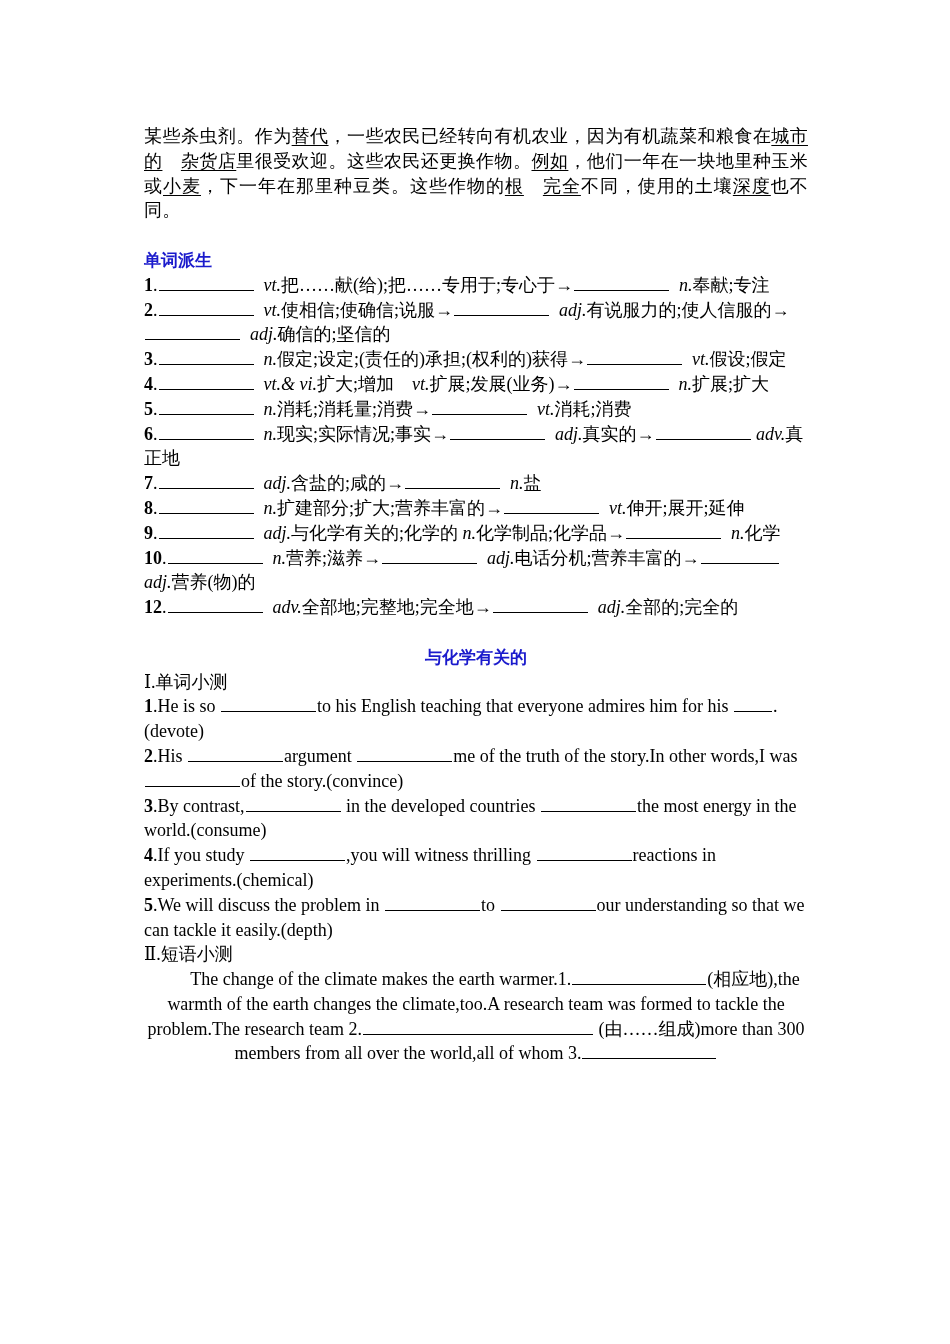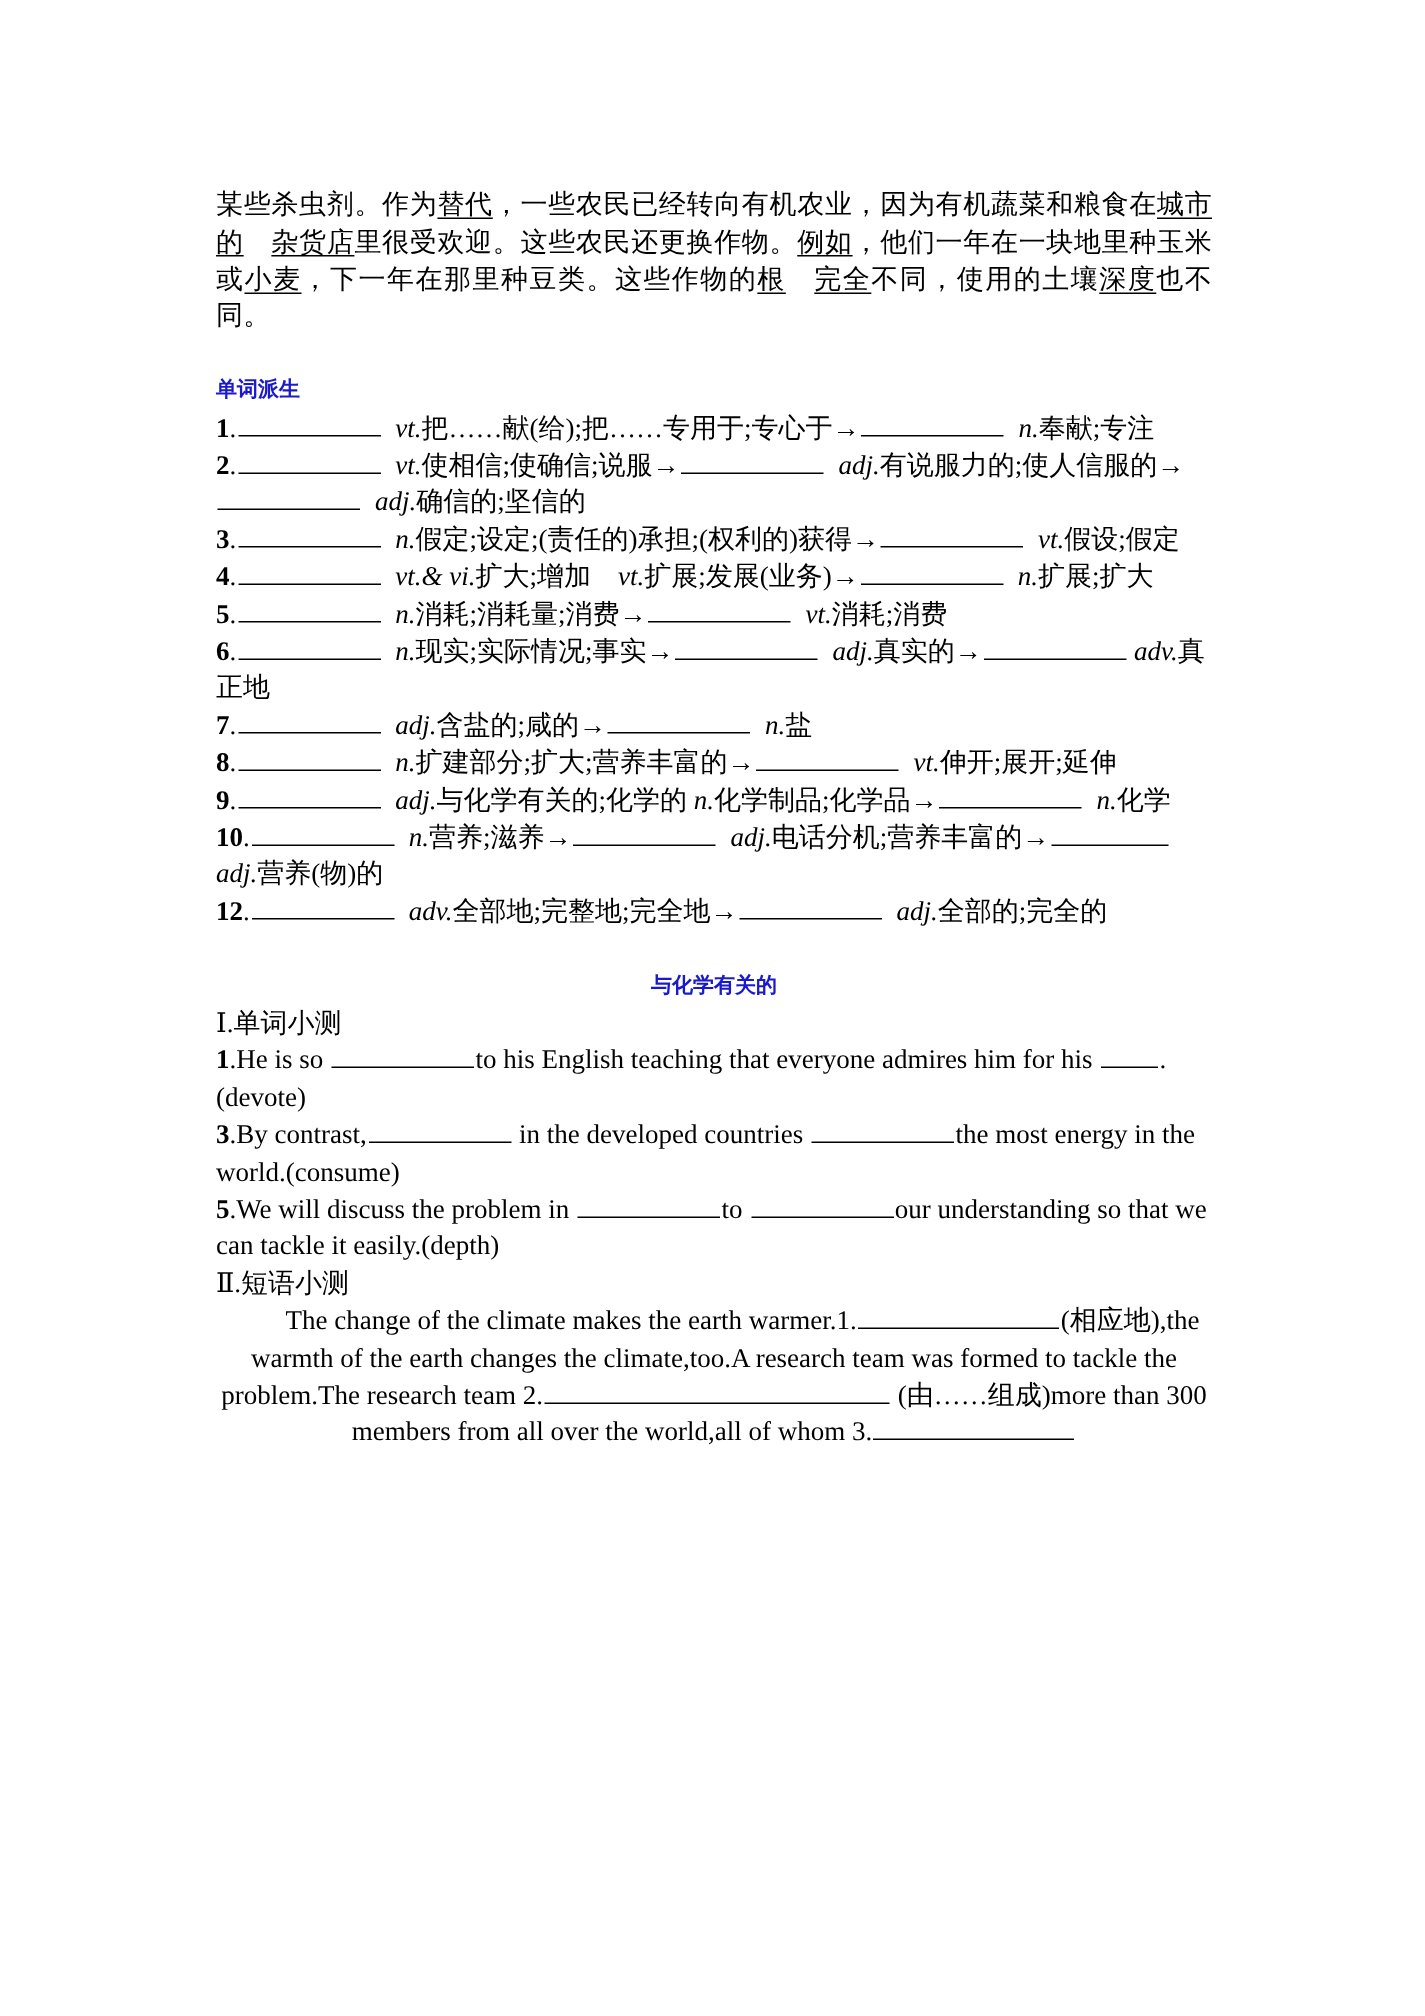--- a/index.html
+++ b/index.html
@@ -26,21 +26,21 @@
     .para {
       margin: 0;
       text-align: justify;
       letter-spacing: 0.2px;
     }
     .u { text-decoration: underline; text-underline-offset: 3px; }
     .heading {
       color: #1a1acc;
       font-weight: bold;
       font-family: "DejaVu Sans", sans-serif;
-      font-size: 14px;
+      font-size: 17px;
       margin: 0;
     }
     .center { text-align: center; }
     .spacer { height: 24.8px; }
     .line { margin: 0; }
     .num { font-weight: bold; }
     .blank {
       display: inline-block;
       border-bottom: 1px solid #000;
       height: 17px;
@@ -120,25 +120,31 @@
 
   <section>
     <p class="heading center">与化学有关的</p>
 
     <p class="sub">Ⅰ.单词小测</p>
 
     <p class="line">
       <span class="num">1</span><span>.He is so </span><span class="blank b95"></span><span>to his English teaching that everyone admires him for his </span><span class="blank b40"></span><span>.(devote)</span>
     </p>
 
+    <p class="line">
+      <span class="num">2</span><span>.His </span><span class="blank b95"></span><span>argument </span><span class="blank b95"></span><span>me of the truth of the story.In other words,I was </span><span class="blank b95"></span><span>of the story.(convince)</span>
+    </p>
 
     <p class="line">
       <span class="num">3</span><span>.By contrast,</span><span class="blank b95"></span><span> in the developed countries </span><span class="blank b95"></span><span>the most energy in the world.(consume)</span>
     </p>
 
+    <p class="line">
+      <span class="num">4</span><span>.If you study </span><span class="blank b95"></span><span>,you will witness thrilling </span><span class="blank b95"></span><span>reactions in experiments.(chemical)</span>
+    </p>
 
     <p class="line">
       <span class="num">5</span><span>.We will discuss the problem in </span><span class="blank b95"></span><span>to </span><span class="blank b95"></span><span>our understanding so that we can tackle it easily.(depth)</span>
     </p>
 
     <p class="sub">Ⅱ.短语小测</p>
 
     <p class="line indent">
       <span>The change of the climate makes the earth warmer.1.</span><span class="blank b140"></span><span>(相应地),the warmth of the earth changes the climate,too.A research team was formed to tackle the problem.The research team 2.</span><span class="blank b230"></span><span> (由……组成)more than 300 members from all over the world,all of whom 3.</span><span class="blank b140"></span>
     </p>

